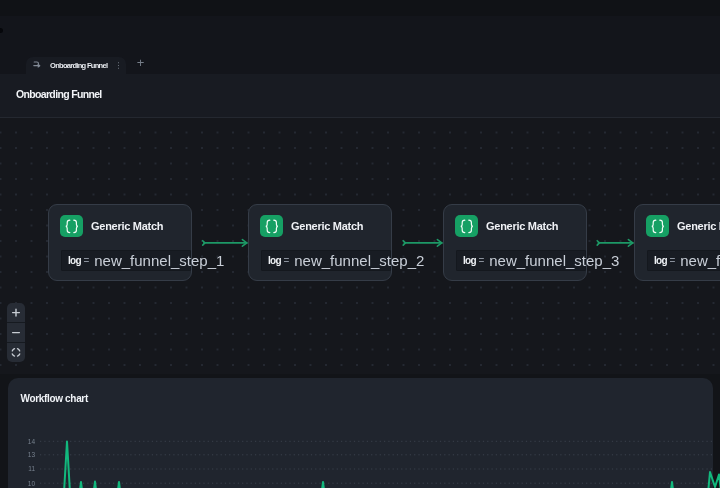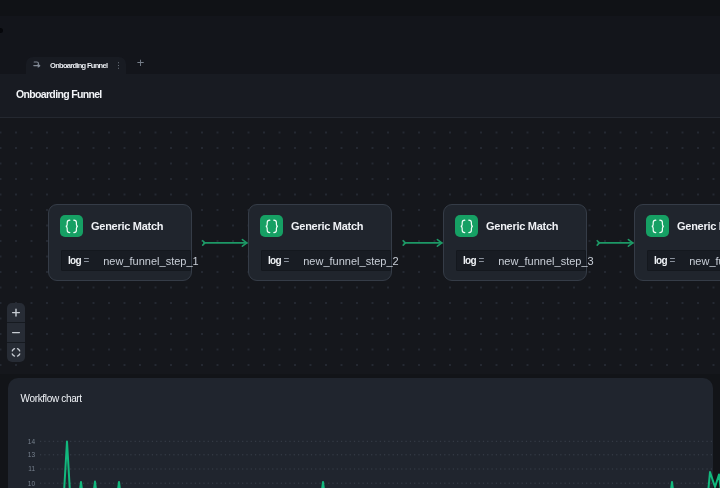--- a/index.html
+++ b/index.html
@@ -23,26 +23,26 @@
     background-image:radial-gradient(circle, #242932 0.9px, transparent 1.15px);
     background-size:15.5px 15.5px;background-position:8.25px 6.75px}
 
   
   .card{position:absolute;top:188px;width:144px;height:76.5px;background:#20252d;border:1px solid #353c47;border-radius:9px;box-sizing:border-box}
   .cicon{position:absolute;left:11px;top:10px;width:23px;height:22px;background:#16a064;border-radius:5px;display:flex;align-items:center;justify-content:center}
   .ctitle{position:absolute;left:42px;top:15px;font-size:11px;font-weight:700;color:#f0f2f6;letter-spacing:-0.27px}
   .cpill{position:absolute;left:12px;top:45px;width:130px;height:21px;background:#181c23;border:1px solid #14181e;border-radius:1px;box-sizing:border-box;display:flex;align-items:center;white-space:nowrap}
   .cpill .k{margin-left:6px;font-size:10px;font-weight:700;color:#eef1f5;letter-spacing:-0.7px}
   .cpill .eq{margin-left:2.5px;font-size:10px;color:#8a919c}
-  .cpill .v{margin-left:14px;font-size:11px;color:#c9cfd8;letter-spacing:0}
+  .cpill .v{margin-left:5px;font-size:15px;color:#c9cfd8;letter-spacing:0}
 
   
   .bottom{position:absolute;left:0;top:358px;width:720px;height:130px;background:#121418}
   .panel{position:absolute;left:8px;top:4px;width:705px;height:140px;background:#20252e;border-radius:10px}
-  .ptitle{position:absolute;left:12.5px;top:15px;font-size:10px;font-weight:400;color:#f0f3f7;letter-spacing:-0.33px}
+  .ptitle{position:absolute;left:12.5px;top:15px;font-size:10px;font-weight:700;color:#f0f3f7;letter-spacing:-0.33px}
 </style>
 </head>
 <body>
 <div class="stage">
   <div class="topbar">
     <div class="edgeblob"></div>
     <div class="tab">
       <div class="tabicon">
         <svg width="12" height="12" viewBox="0 0 12 12" fill="none" stroke="#828a96" stroke-width="1.15" stroke-linecap="round" stroke-linejoin="round">
           <path d="M1.2 2 H3.9 C6 2 6 5.6 3.9 5.6 H0.8 M0.8 5.6 H6.2 M5.2 4.4 L6.8 5.7 L5.1 7"></path>

